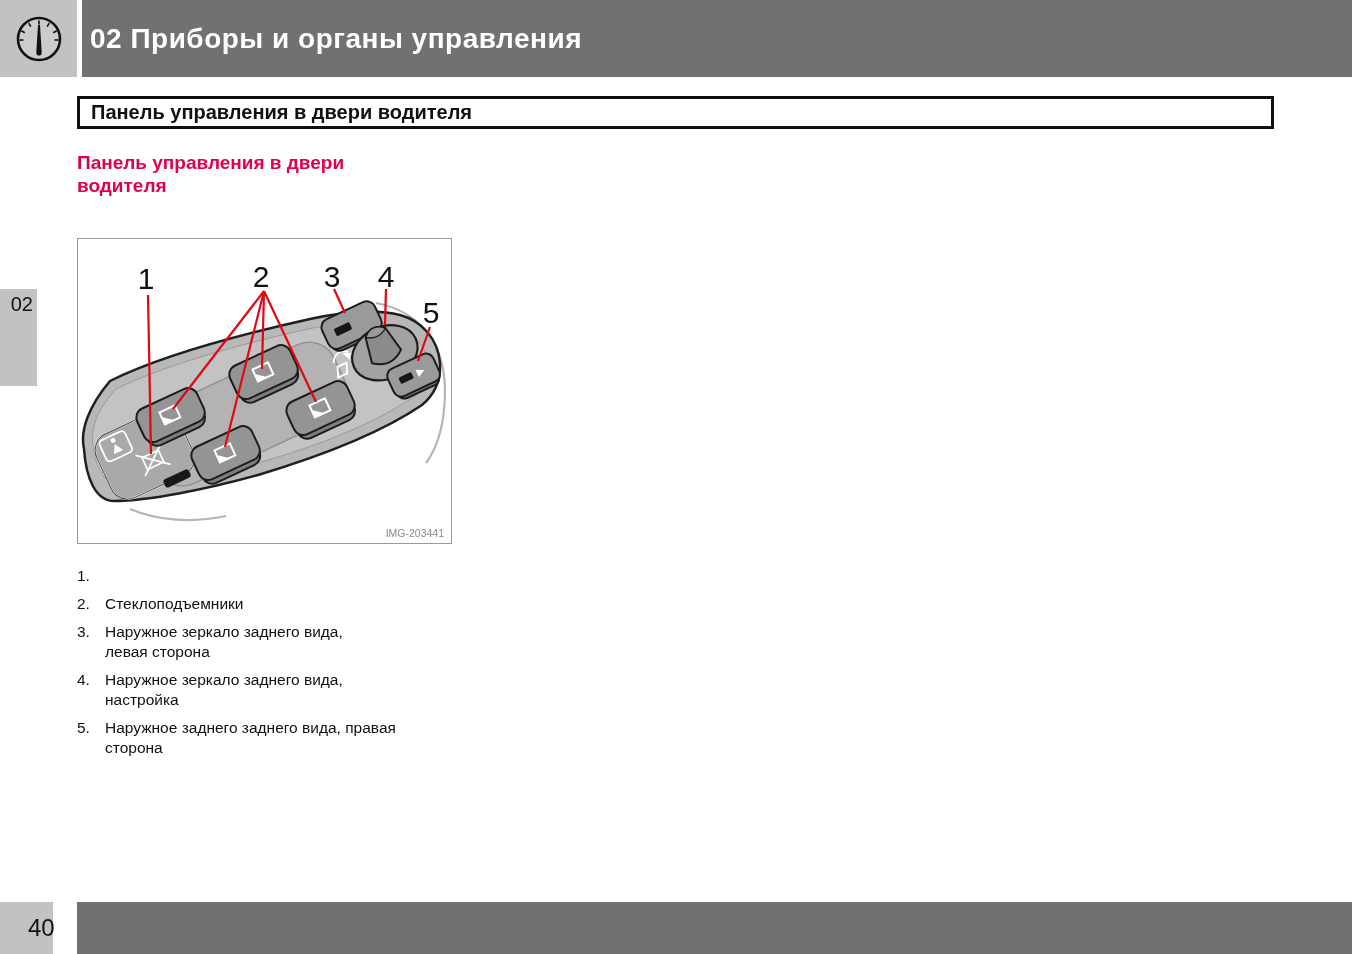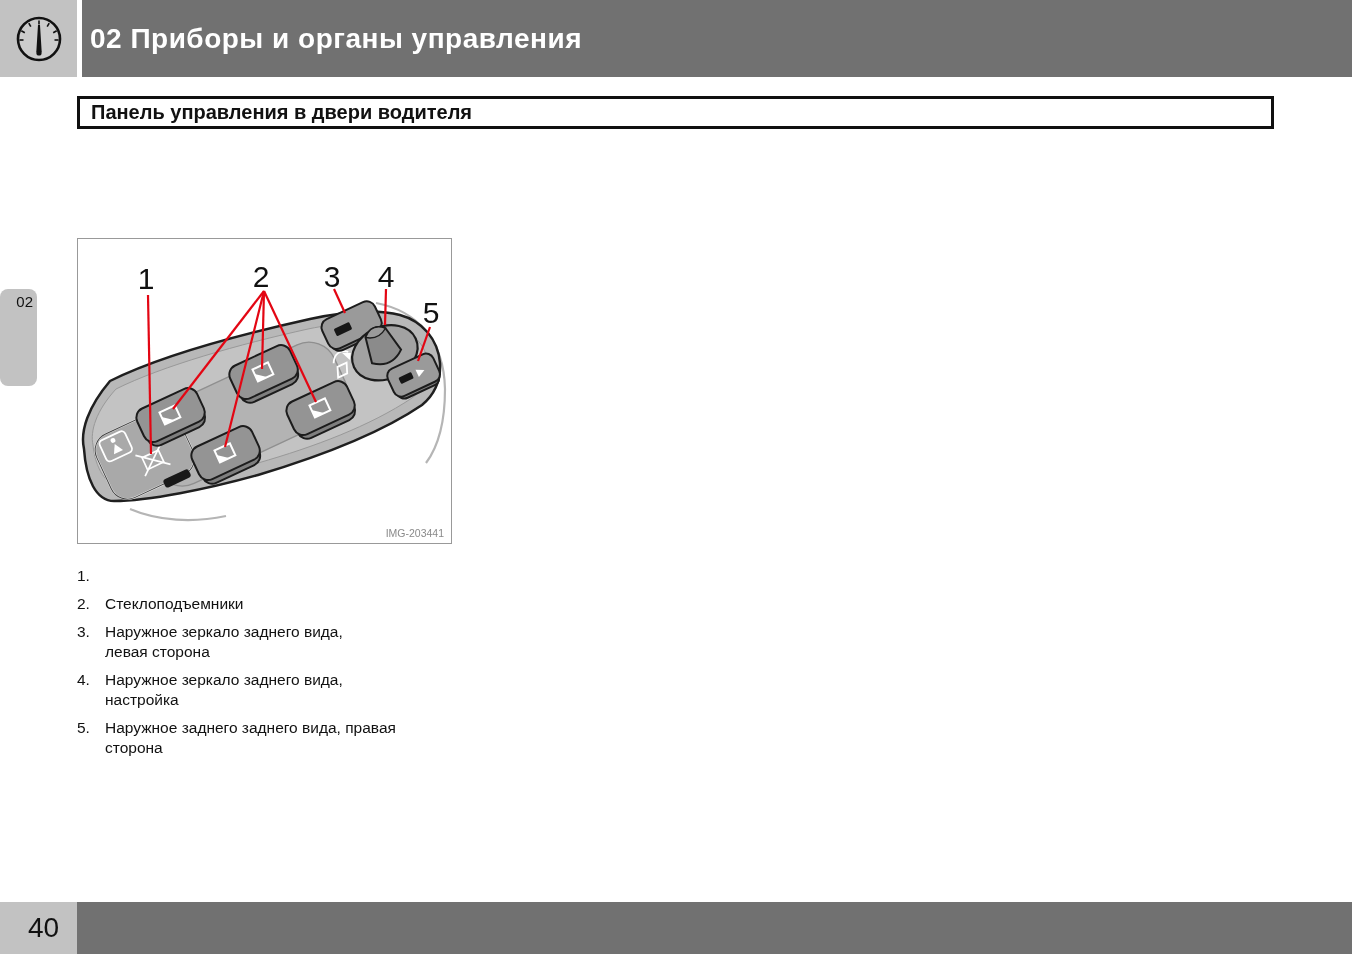--- a/index.html
+++ b/index.html
@@ -25,21 +25,21 @@
   .section-box {
     position: absolute; left: 77px; top: 96px; width: 1197px; height: 33px;
     border: 3px solid #101010; box-sizing: border-box;
     display: flex; align-items: center; padding-left: 11px;
   }
   .section-box-title { font-size: 20px; font-weight: bold; }
   
   .side-tab {
     position: absolute; left: 0; top: 289px; width: 37px; height: 97px;
     background: #c2c2c2; box-sizing: border-box;
-    text-align: right; padding: 4px 4px 0 0; font-size: 15px; border-radius: 8px;
+    text-align: right; padding: 4px 4px 0 0; font-size: 20px;
   }
   
   .red-heading {
     position: absolute; left: 77px; top: 151px; margin: 0;
     font-size: 19px; font-weight: bold; color: #e2004d; line-height: 23px;
     white-space: pre-line;
   }
   
   .figure-frame {
     position: absolute; left: 77px; top: 238px; width: 373px; height: 304px;
@@ -52,23 +52,23 @@
   .callout-list {
     position: absolute; left: 77px; top: 566px; width: 382px;
     margin: 0; padding: 0; list-style: none;
     font-size: 15.5px; line-height: 20px;
   }
   .list-item { display: flex; margin-bottom: 8px; }
   .list-item .num { width: 28px; flex: none; }
   .multiline { white-space: pre-line; }
   
   .page-num-box {
-    position: absolute; left: 0; top: 902px; width: 77px; height: 52px;
+    position: absolute; left: 0; top: 902px; width: 53px; height: 52px;
     background: #c2c2c2; box-sizing: border-box;
-    display: flex; align-items: center; padding-left: 28px; font-size: 28px;
+    display: flex; align-items: center; padding-left: 28px; font-size: 24px;
   }
   .footer-bar {
     position: absolute; left: 77px; top: 902px; right: 0; height: 52px;
     background: #717171;
   }
 </style>
 </head>
 <body>
 
 <div class="page">
@@ -92,20 +92,22 @@
   <div class="chapter-bar">
     <span class="chapter-title">02 Приборы и органы управления</span>
   </div>
 
   <div class="section-box">
     <span class="section-box-title">Панель управления в двери водителя</span>
   </div>
 
   <div class="side-tab">02</div>
 
+  <h2 class="red-heading multiline">Панель управления в двери
+водителя</h2>
 
   <figure class="figure-frame">
     <svg width="373" height="304" viewBox="0 0 373 304">
 
       <g stroke="#b5b5b5" stroke-width="2.2" fill="none">
         <path d="M 298 64 C 340 72 366 102 367 150 C 367 184 360 208 348 224"></path>
         <path d="M 52 270 C 80 282 115 284 148 277"></path>
       </g>
 
       <g>

